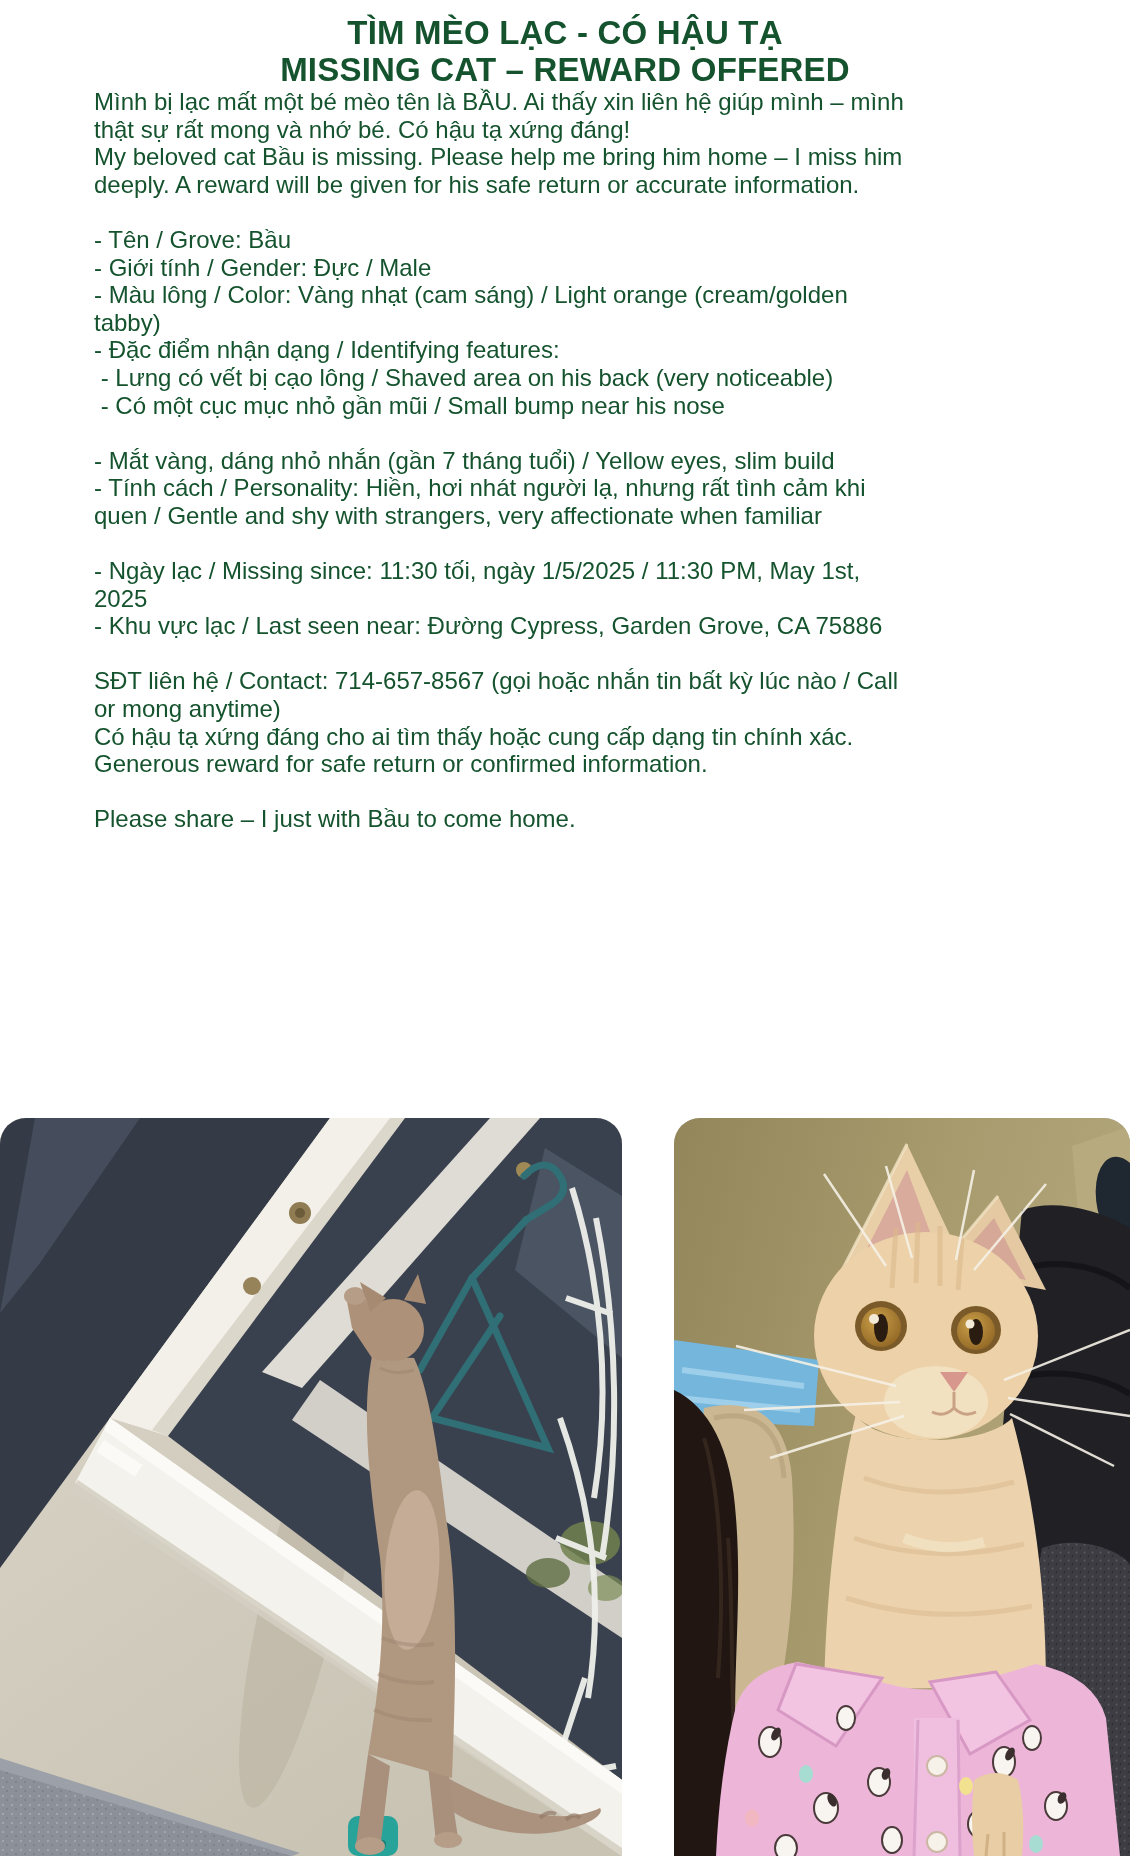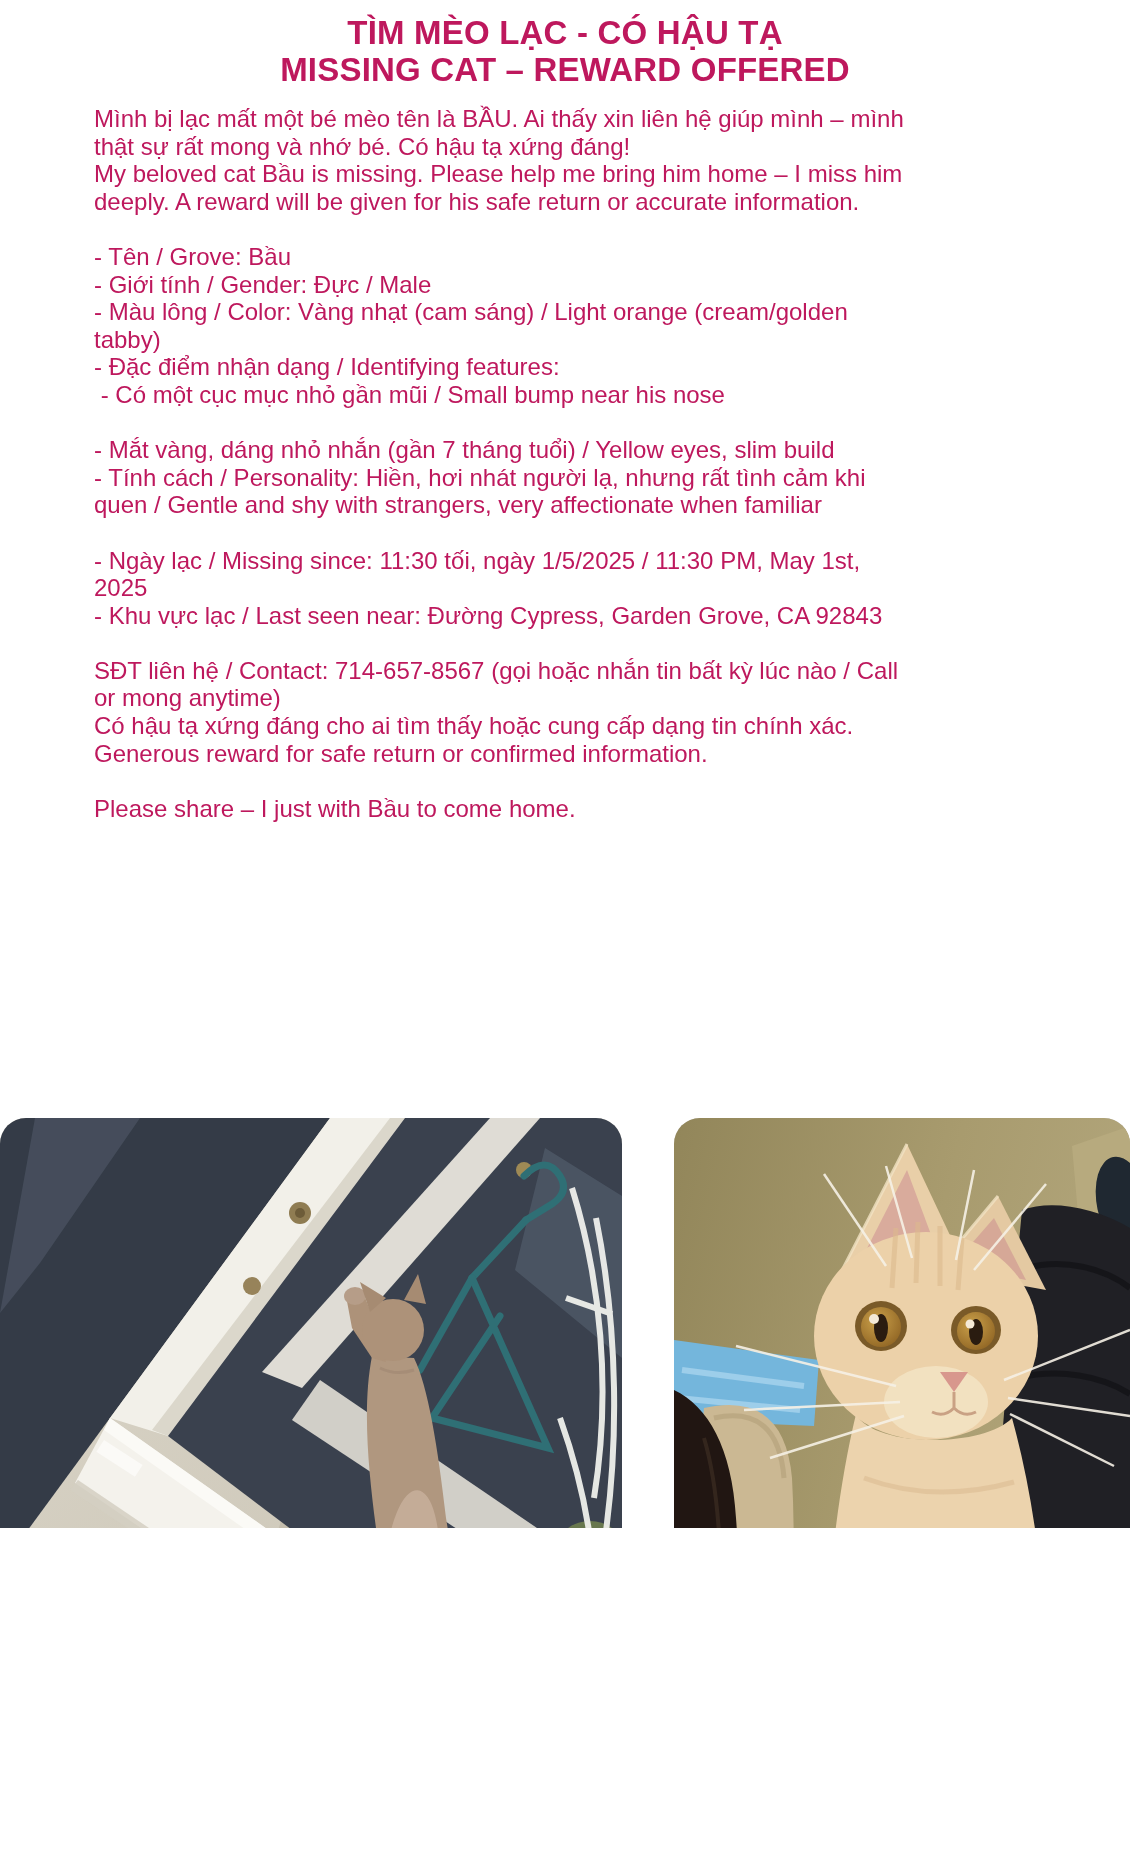--- a/index.html
+++ b/index.html
@@ -1,21 +1,21 @@
 <!DOCTYPE html>
 <html><head>
 <meta charset="utf-8">
 <style>
   html,body{margin:0;padding:0;background:#fff;}
-  .page{position:relative;width:1130px;height:1528px;background:#ffffff;overflow:hidden;
-        font-family:"Liberation Sans",sans-serif;color:#be185d;}
+  .page{position:relative;width:1130px;height:1856px;background:#ffffff;overflow:hidden;
+        font-family:"Liberation Sans",sans-serif;color:#14532d;}
   .title-block{position:absolute;top:14px;left:0;width:1130px;text-align:center;
         font-weight:bold;font-size:33px;line-height:37px;letter-spacing:0.2px;}
   .body-block{position:absolute;top:88px;left:94px;width:980px;font-size:24px;line-height:27.6px;}
-  .section{margin-bottom:27.6px;margin-top:17px;}
+  .section{margin-bottom:27.6px;}
   .line{white-space:pre;}
   .photo-row{position:absolute;top:1118px;left:0;width:1130px;height:738px;display:flex;}
   .photo{height:738px;overflow:hidden;border-radius:26px 26px 0 0;background:#ccc;flex:none;}
   .photo-left{width:622px;margin-right:52px;}
   .photo-right{width:456px;}
   svg{display:block;}
 </style>
 </head>
 <body>
 
@@ -32,31 +32,32 @@
       <div class="line">thật sự rất mong và nhớ bé. Có hậu tạ xứng đáng!</div>
       <div class="line">My beloved cat Bầu is missing. Please help me bring him home – I miss him</div>
       <div class="line">deeply. A reward will be given for his safe return or accurate information.</div>
     </div>
     <div class="section">
       <div class="line">- Tên / Grove: Bầu</div>
       <div class="line">- Giới tính / Gender: Đực / Male</div>
       <div class="line">- Màu lông / Color: Vàng nhạt (cam sáng) / Light orange (cream/golden</div>
       <div class="line">tabby)</div>
       <div class="line">- Đặc điểm nhận dạng / Identifying features:</div>
+      <div class="line"> - Lưng có vết bị cạo lông / Shaved area on his back (very noticeable)</div>
       <div class="line"> - Có một cục mục nhỏ gần mũi / Small bump near his nose</div>
     </div>
     <div class="section">
       <div class="line">- Mắt vàng, dáng nhỏ nhắn (gần 7 tháng tuổi) / Yellow eyes, slim build</div>
       <div class="line">- Tính cách / Personality: Hiền, hơi nhát người lạ, nhưng rất tình cảm khi</div>
       <div class="line">quen / Gentle and shy with strangers, very affectionate when familiar</div>
     </div>
     <div class="section">
       <div class="line">- Ngày lạc / Missing since: 11:30 tối, ngày 1/5/2025 / 11:30 PM, May 1st,</div>
       <div class="line">2025</div>
-      <div class="line">- Khu vực lạc / Last seen near: Đường Cypress, Garden Grove, CA 92843</div>
+      <div class="line">- Khu vực lạc / Last seen near: Đường Cypress, Garden Grove, CA 75886</div>
     </div>
     <div class="section">
       <div class="line">SĐT liên hệ / Contact: 714-657-8567 (gọi hoặc nhắn tin bất kỳ lúc nào / Call</div>
       <div class="line">or mong anytime)</div>
       <div class="line">Có hậu tạ xứng đáng cho ai tìm thấy hoặc cung cấp dạng tin chính xác.</div>
       <div class="line">Generous reward for safe return or confirmed information.</div>
     </div>
     <div class="section">
       <div class="line">Please share – I just with Bầu to come home.</div>
     </div>

